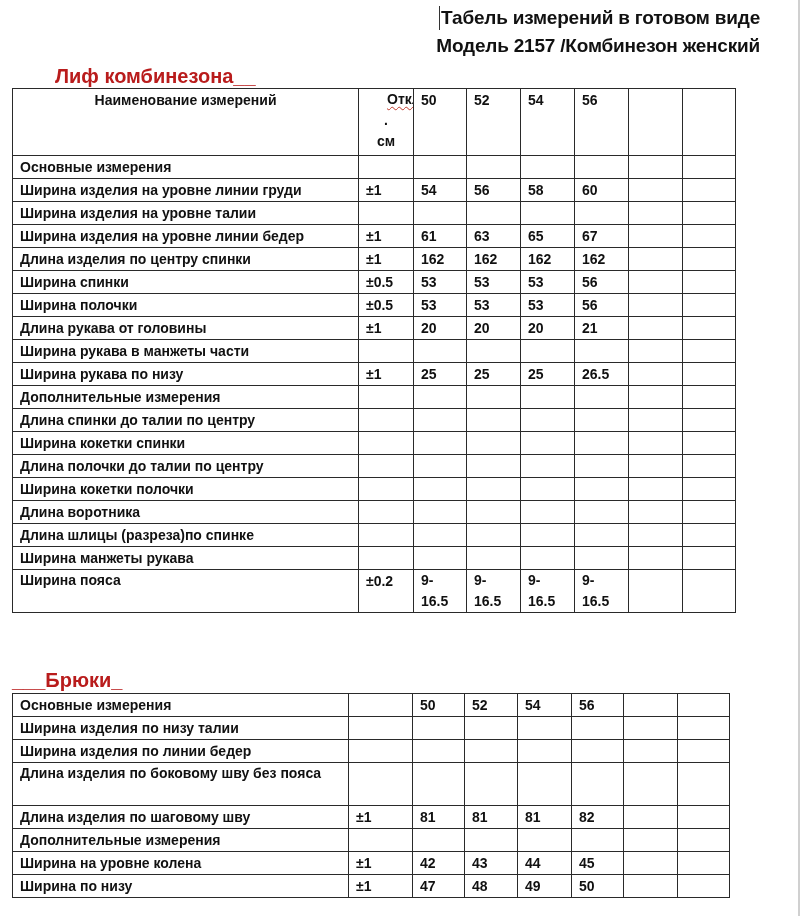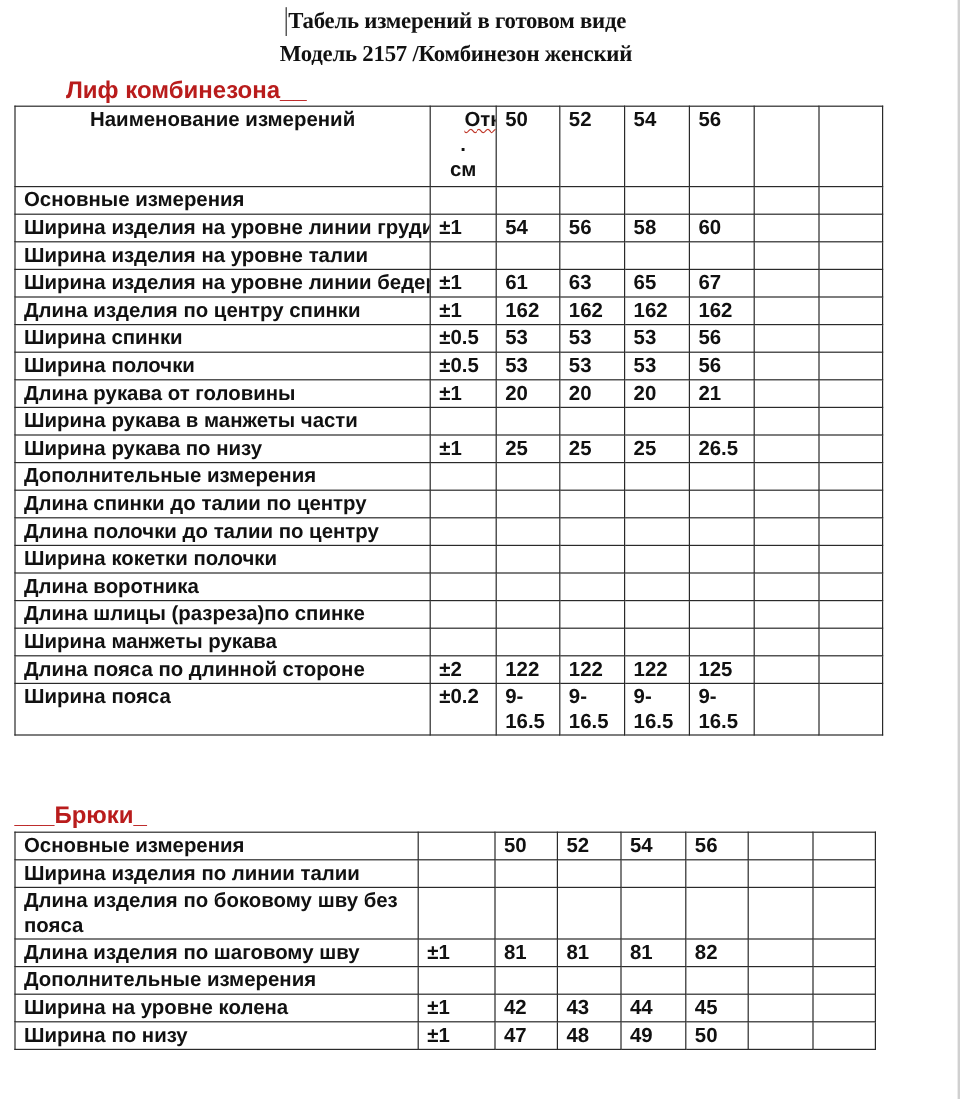--- a/index.html
+++ b/index.html
@@ -3,35 +3,35 @@
 <meta charset="utf-8">
 <style>
   html, body { margin: 0; padding: 0; }
   body {
     width: 800px; height: 916px; position: relative; overflow: hidden;
     background: #ffffff; color: #111;
     font-family: "Liberation Sans", "DejaVu Sans", sans-serif;
   }
   .page-edge { position: absolute; left: 798px; top: 0; width: 2px; height: 916px; background: #d0d0d0; }
   .title {
-    position: absolute; left: 0; width: 760px; text-align: center;
-    font-weight: bold; font-size: 19px; line-height: 24px; letter-spacing: -0.2px; color: #111; font-family: Liberation Serif, serif;
+    position: absolute; left: 0; width: 760px; text-align: right;
+    font-weight: bold; font-size: 19px; line-height: 24px; letter-spacing: -0.2px; color: #111;
   }
   .title1 { top: 6px; }
   .title2 { top: 34px; }
   .cursor { display: inline-block; width: 1px; height: 24px; background: #333; vertical-align: top; margin-right: 1px; }
   .section-label {
     position: absolute; font-weight: bold; font-size: 20px; line-height: 24px; color: #b91c1c;
   }
   .label-top { left: 55px; top: 64px; }
   .label-bottom { left: 12px; top: 668px; }
 
   table.grid {
     position: absolute; border-collapse: collapse; table-layout: fixed;
-    font-weight: bold; font-size: 17px; color: #111;
+    font-weight: bold; font-size: 14px; color: #111;
   }
   table.grid td {
     border: 1.6px solid #2a2a2a; padding: 0 0 0 7px; vertical-align: top;
     height: 22px; line-height: 22px; overflow: hidden; white-space: nowrap;
   }
   table.grid td.name { padding-left: 7px; }
   #top-table { left: 12px; top: 88px; width: 723px; }
   #bottom-table { left: 12px; top: 693px; width: 717px; }
   .hdr-name { text-align: center; padding-left: 0 !important; }
   .hdr-cell { height: 66px !important; }
@@ -190,20 +190,30 @@
         <td class="name">Длина спинки до талии по центру</td>
         <td></td>
         <td class=""></td>
         <td class=""></td>
         <td class=""></td>
         <td class=""></td>
         <td class=""></td>
         <td class=""></td>
       </tr>
       <tr>
+        <td class="name">Ширина кокетки спинки</td>
+        <td></td>
+        <td class=""></td>
+        <td class=""></td>
+        <td class=""></td>
+        <td class=""></td>
+        <td class=""></td>
+        <td class=""></td>
+      </tr>
+      <tr>
         <td class="name">Длина полочки до талии по центру</td>
         <td></td>
         <td class=""></td>
         <td class=""></td>
         <td class=""></td>
         <td class=""></td>
         <td class=""></td>
         <td class=""></td>
       </tr>
       <tr>
@@ -236,30 +246,20 @@
         <td class=""></td>
         <td class=""></td>
       </tr>
       <tr>
         <td class="name">Ширина манжеты рукава</td>
         <td></td>
         <td class=""></td>
         <td class=""></td>
         <td class=""></td>
         <td class=""></td>
-        <td class=""></td>
-        <td class=""></td>
-      </tr>
-      <tr>
-        <td class="name">Длина пояса  по длинной стороне</td>
-        <td>±2</td>
-        <td class="">122</td>
-        <td class="">122</td>
-        <td class="">122</td>
-        <td class="">125</td>
         <td class=""></td>
         <td class=""></td>
       </tr>
       <tr>
         <td class="name tall multi">Ширина пояса</td>
         <td class="tall">±0.2</td>
         <td class="tall multi" style="word-break: normal;">
           <div>9-</div>
           <div>16.5</div>
         </td>
@@ -299,21 +299,31 @@
         <td class="name">Основные измерения</td>
         <td></td>
         <td class="">50</td>
         <td class="">52</td>
         <td class="">54</td>
         <td class="">56</td>
         <td class=""></td>
         <td class=""></td>
       </tr>
       <tr>
-        <td class="name">Ширина изделия по линии талии</td>
+        <td class="name">Ширина изделия по низу талии</td>
+        <td></td>
+        <td class=""></td>
+        <td class=""></td>
+        <td class=""></td>
+        <td class=""></td>
+        <td class=""></td>
+        <td class=""></td>
+      </tr>
+      <tr>
+        <td class="name">Ширина изделия по линии  бедер</td>
         <td></td>
         <td class=""></td>
         <td class=""></td>
         <td class=""></td>
         <td class=""></td>
         <td class=""></td>
         <td class=""></td>
       </tr>
       <tr>
         <td class="name tall multi">Длина изделия по боковому шву без пояса</td>

